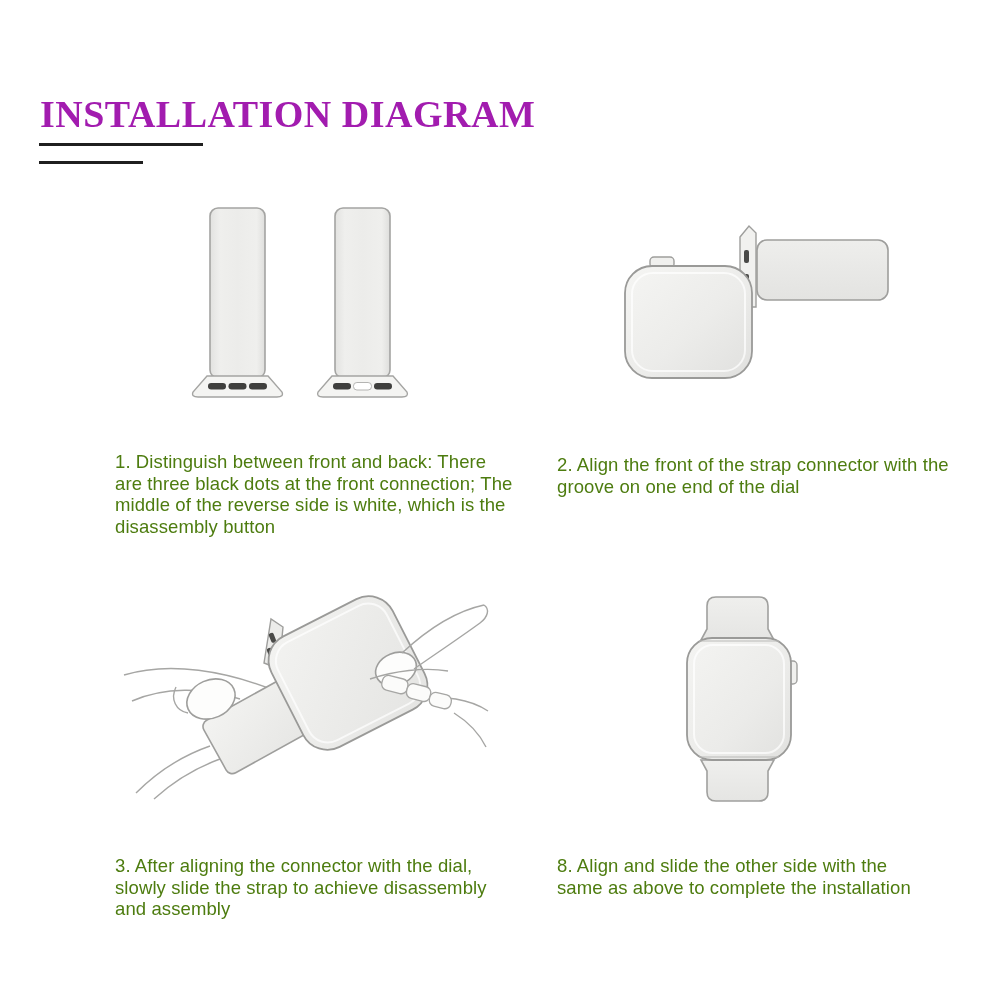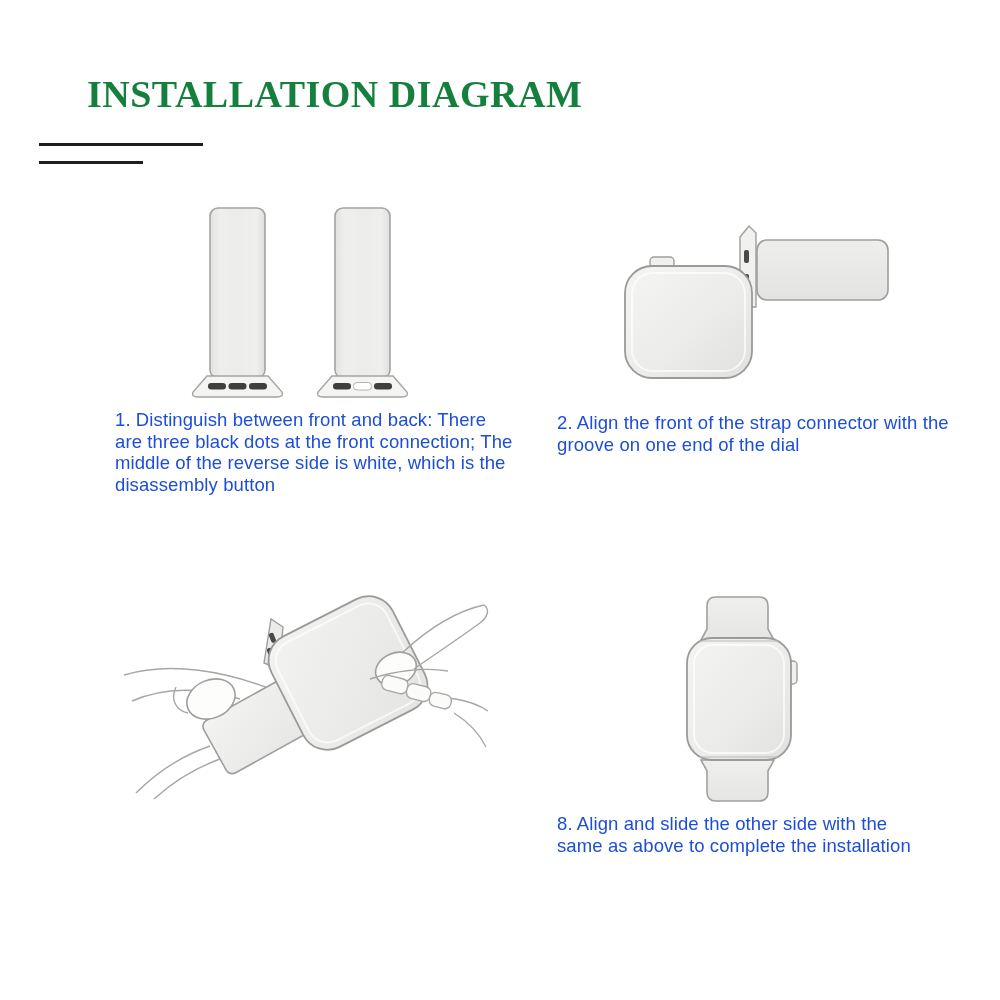--- a/index.html
+++ b/index.html
@@ -4,32 +4,32 @@
 <style>
   html,body{margin:0;padding:0;background:#ffffff;}
   #stage{
     position:relative;
     width:1000px;height:1000px;
     background:#ffffff;
     font-family:"Liberation Sans", sans-serif;
     overflow:hidden;
   }
   .title{
-    position:absolute;left:40px;top:72px;
+    position:absolute;left:40px;top:92px;
     font-family:"Liberation Serif", serif;
-    font-size:38px;font-weight:700;color:#15803d;
-    letter-spacing:0.5px;white-space:nowrap;margin-left:47px;
+    font-size:38px;font-weight:700;color:#a21caf;
+    letter-spacing:0.5px;white-space:nowrap;
   }
   .rule{position:absolute;background:#1f1f1f;height:3px;}
   .rule-1{left:39px;top:143px;width:164px;}
   .rule-2{left:39px;top:161px;width:104px;}
   .step-text{
     position:absolute;
     font-size:18.5px;line-height:21.5px;
-    color:#1d4ed8;letter-spacing:0.1px;
+    color:#4d7c0f;letter-spacing:0.1px;margin-top:42px;
   }
   .step-1-text{left:115px;top:409px;width:400px;}
   .step-2-text{left:557px;top:412px;width:400px;}
   .step-3-text{left:115px;top:813px;width:388px;}
   .step-4-text{left:557px;top:813px;width:366px;}
   .fig{position:absolute;}
   .fig-1{left:180px;top:195px;}
   .fig-2{left:618px;top:224px;}
   .fig-3{left:118px;top:583px;}
   .fig-4{left:672px;top:584px;}
@@ -170,15 +170,16 @@
     <g>
       <rect x="15" y="54" width="104" height="122" rx="25" fill="url(#g4)" stroke="#9a9a98" stroke-width="1.8"></rect>
       <rect x="22" y="61" width="90" height="108" rx="19" fill="none" stroke="#ffffff" stroke-width="2" opacity="0.7"></rect>
       <line x1="27" y1="57" x2="107" y2="57" stroke="#b9b9b7" stroke-width="1.2"></line>
       <line x1="27" y1="173" x2="107" y2="173" stroke="#b9b9b7" stroke-width="1.2"></line>
     </g>
   </svg>
 
   <div class="step-text step-1-text">1. Distinguish between front and back: There are three black dots at the front connection; The middle of the reverse side is white, which is the disassembly button</div>
   <div class="step-text step-2-text">2. Align the front of the strap connector with the groove on one end of the dial</div>
+  <div class="step-text step-3-text">3. After aligning the connector with the dial, slowly slide the strap to achieve disassembly and assembly</div>
   <div class="step-text step-4-text">8. Align and slide the other side with the same as above to complete the installation</div>
 
 </div>
 
 </body></html>

